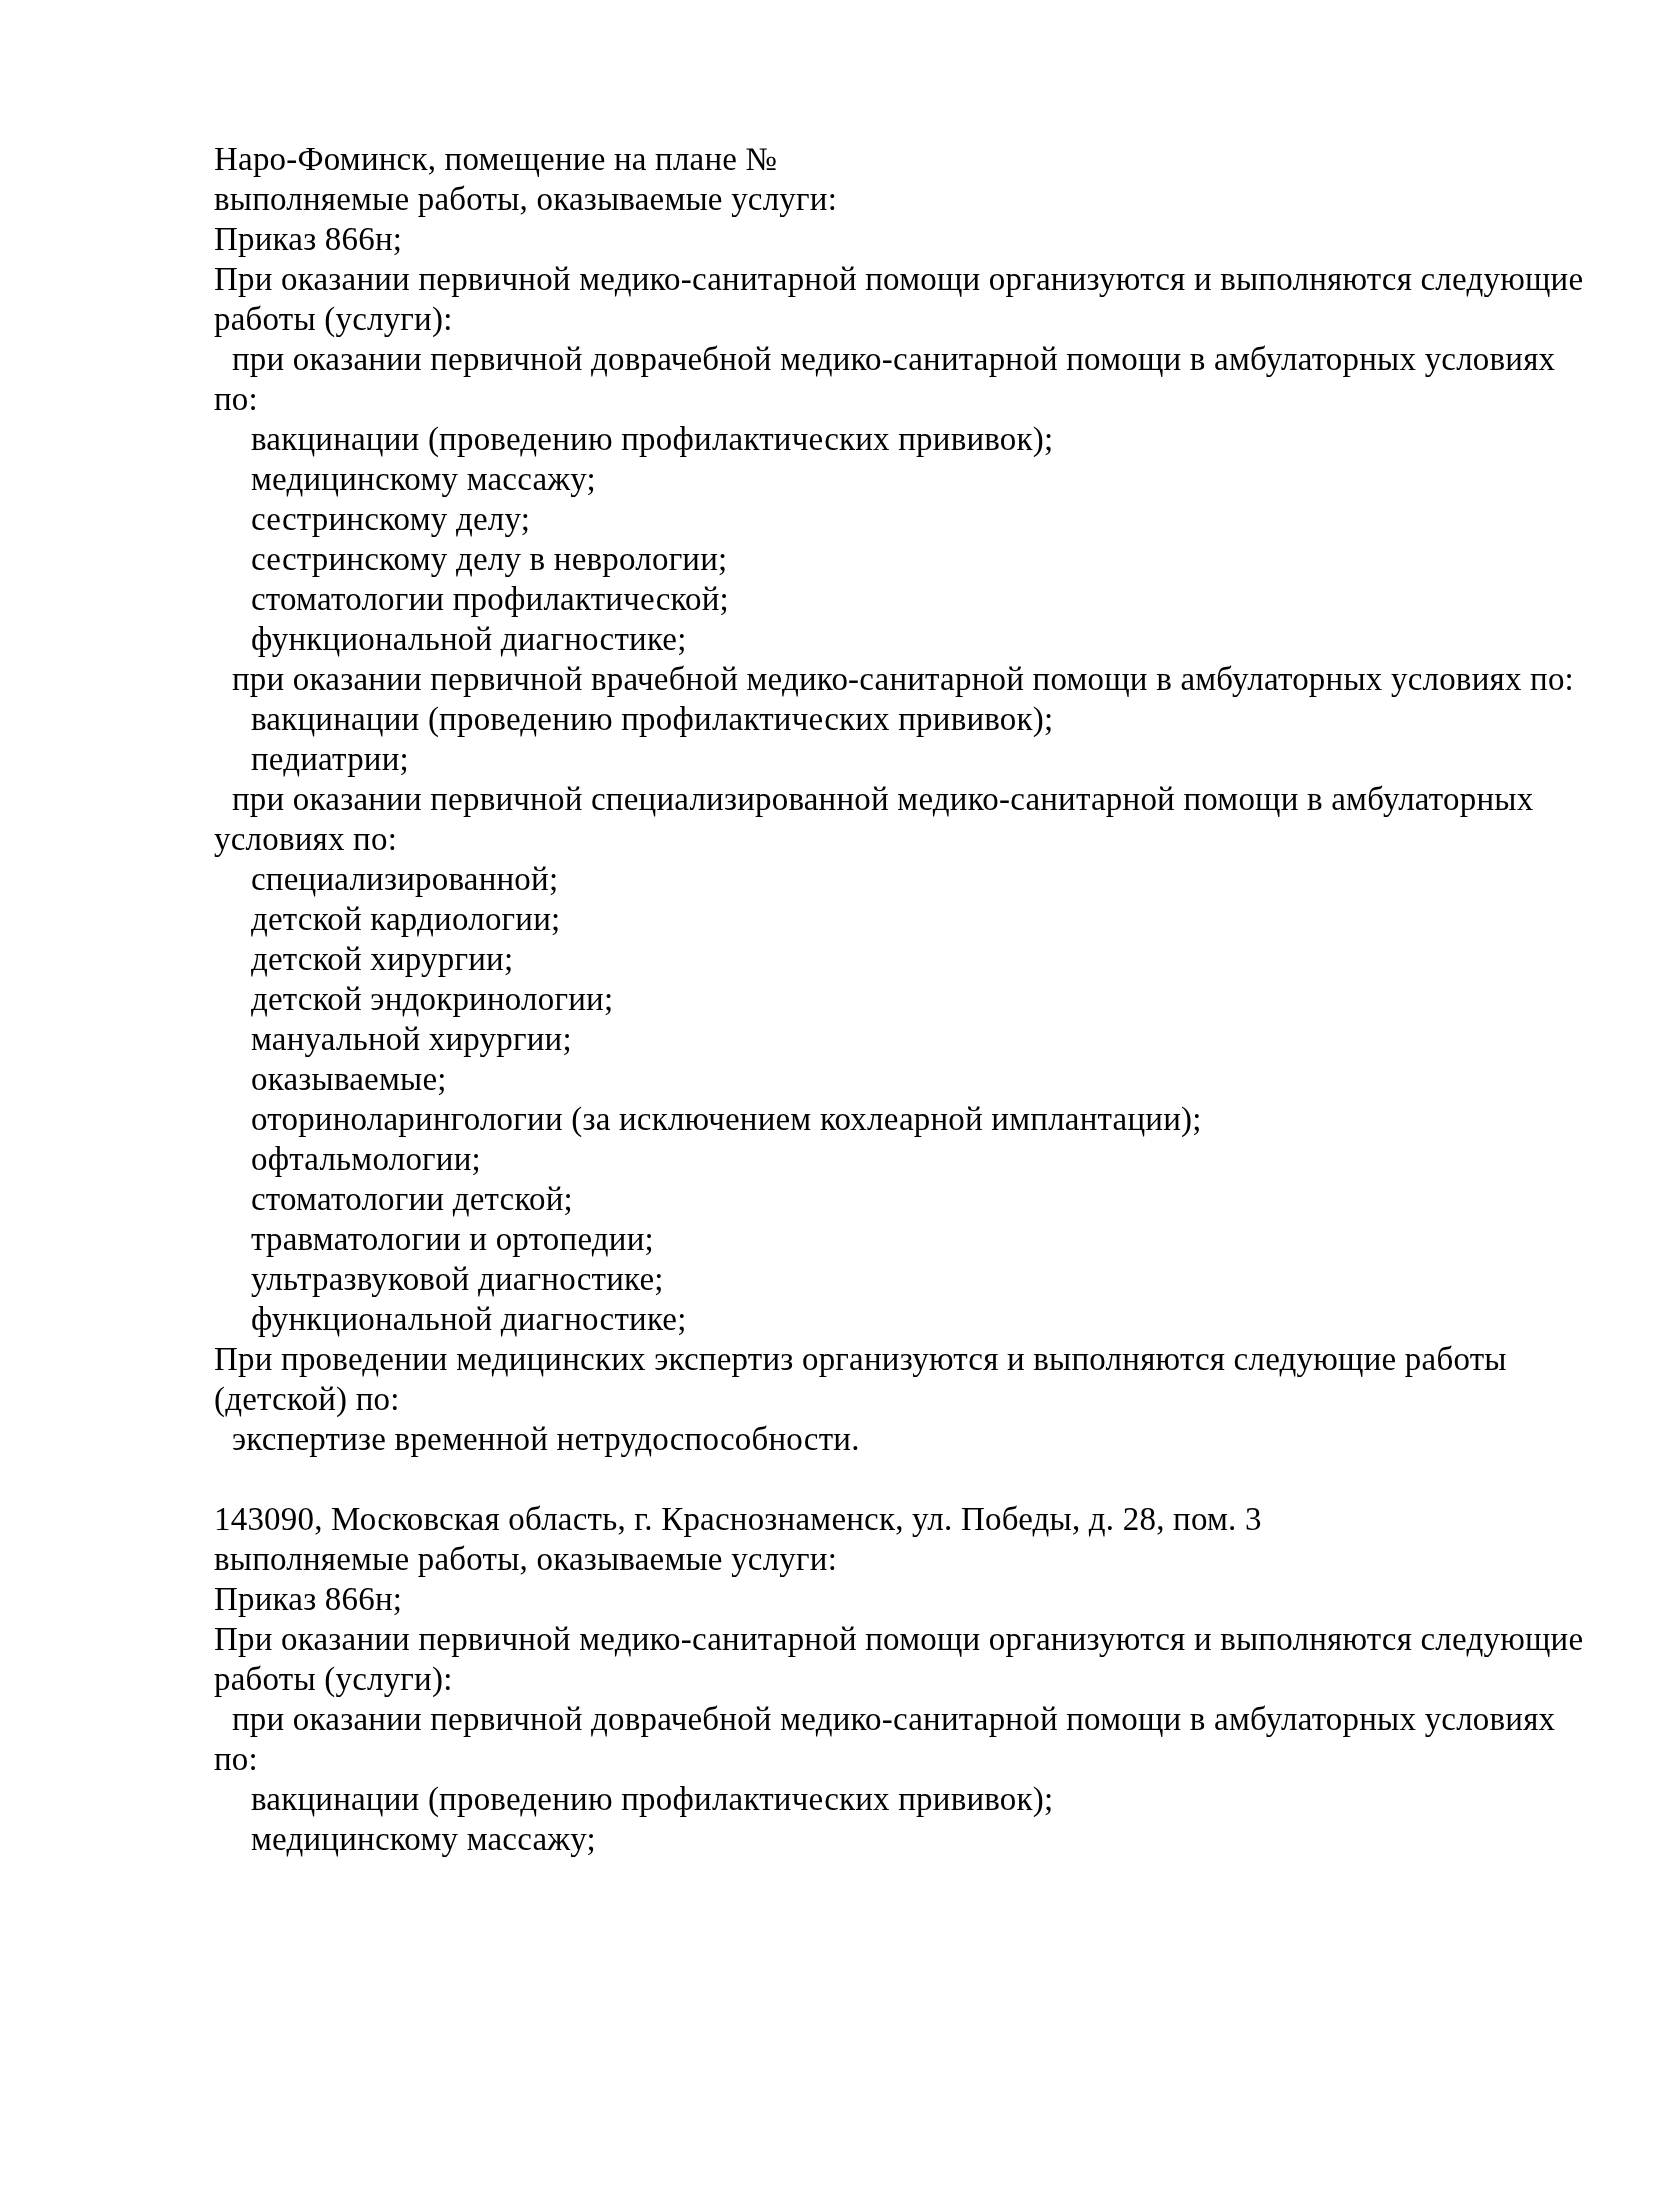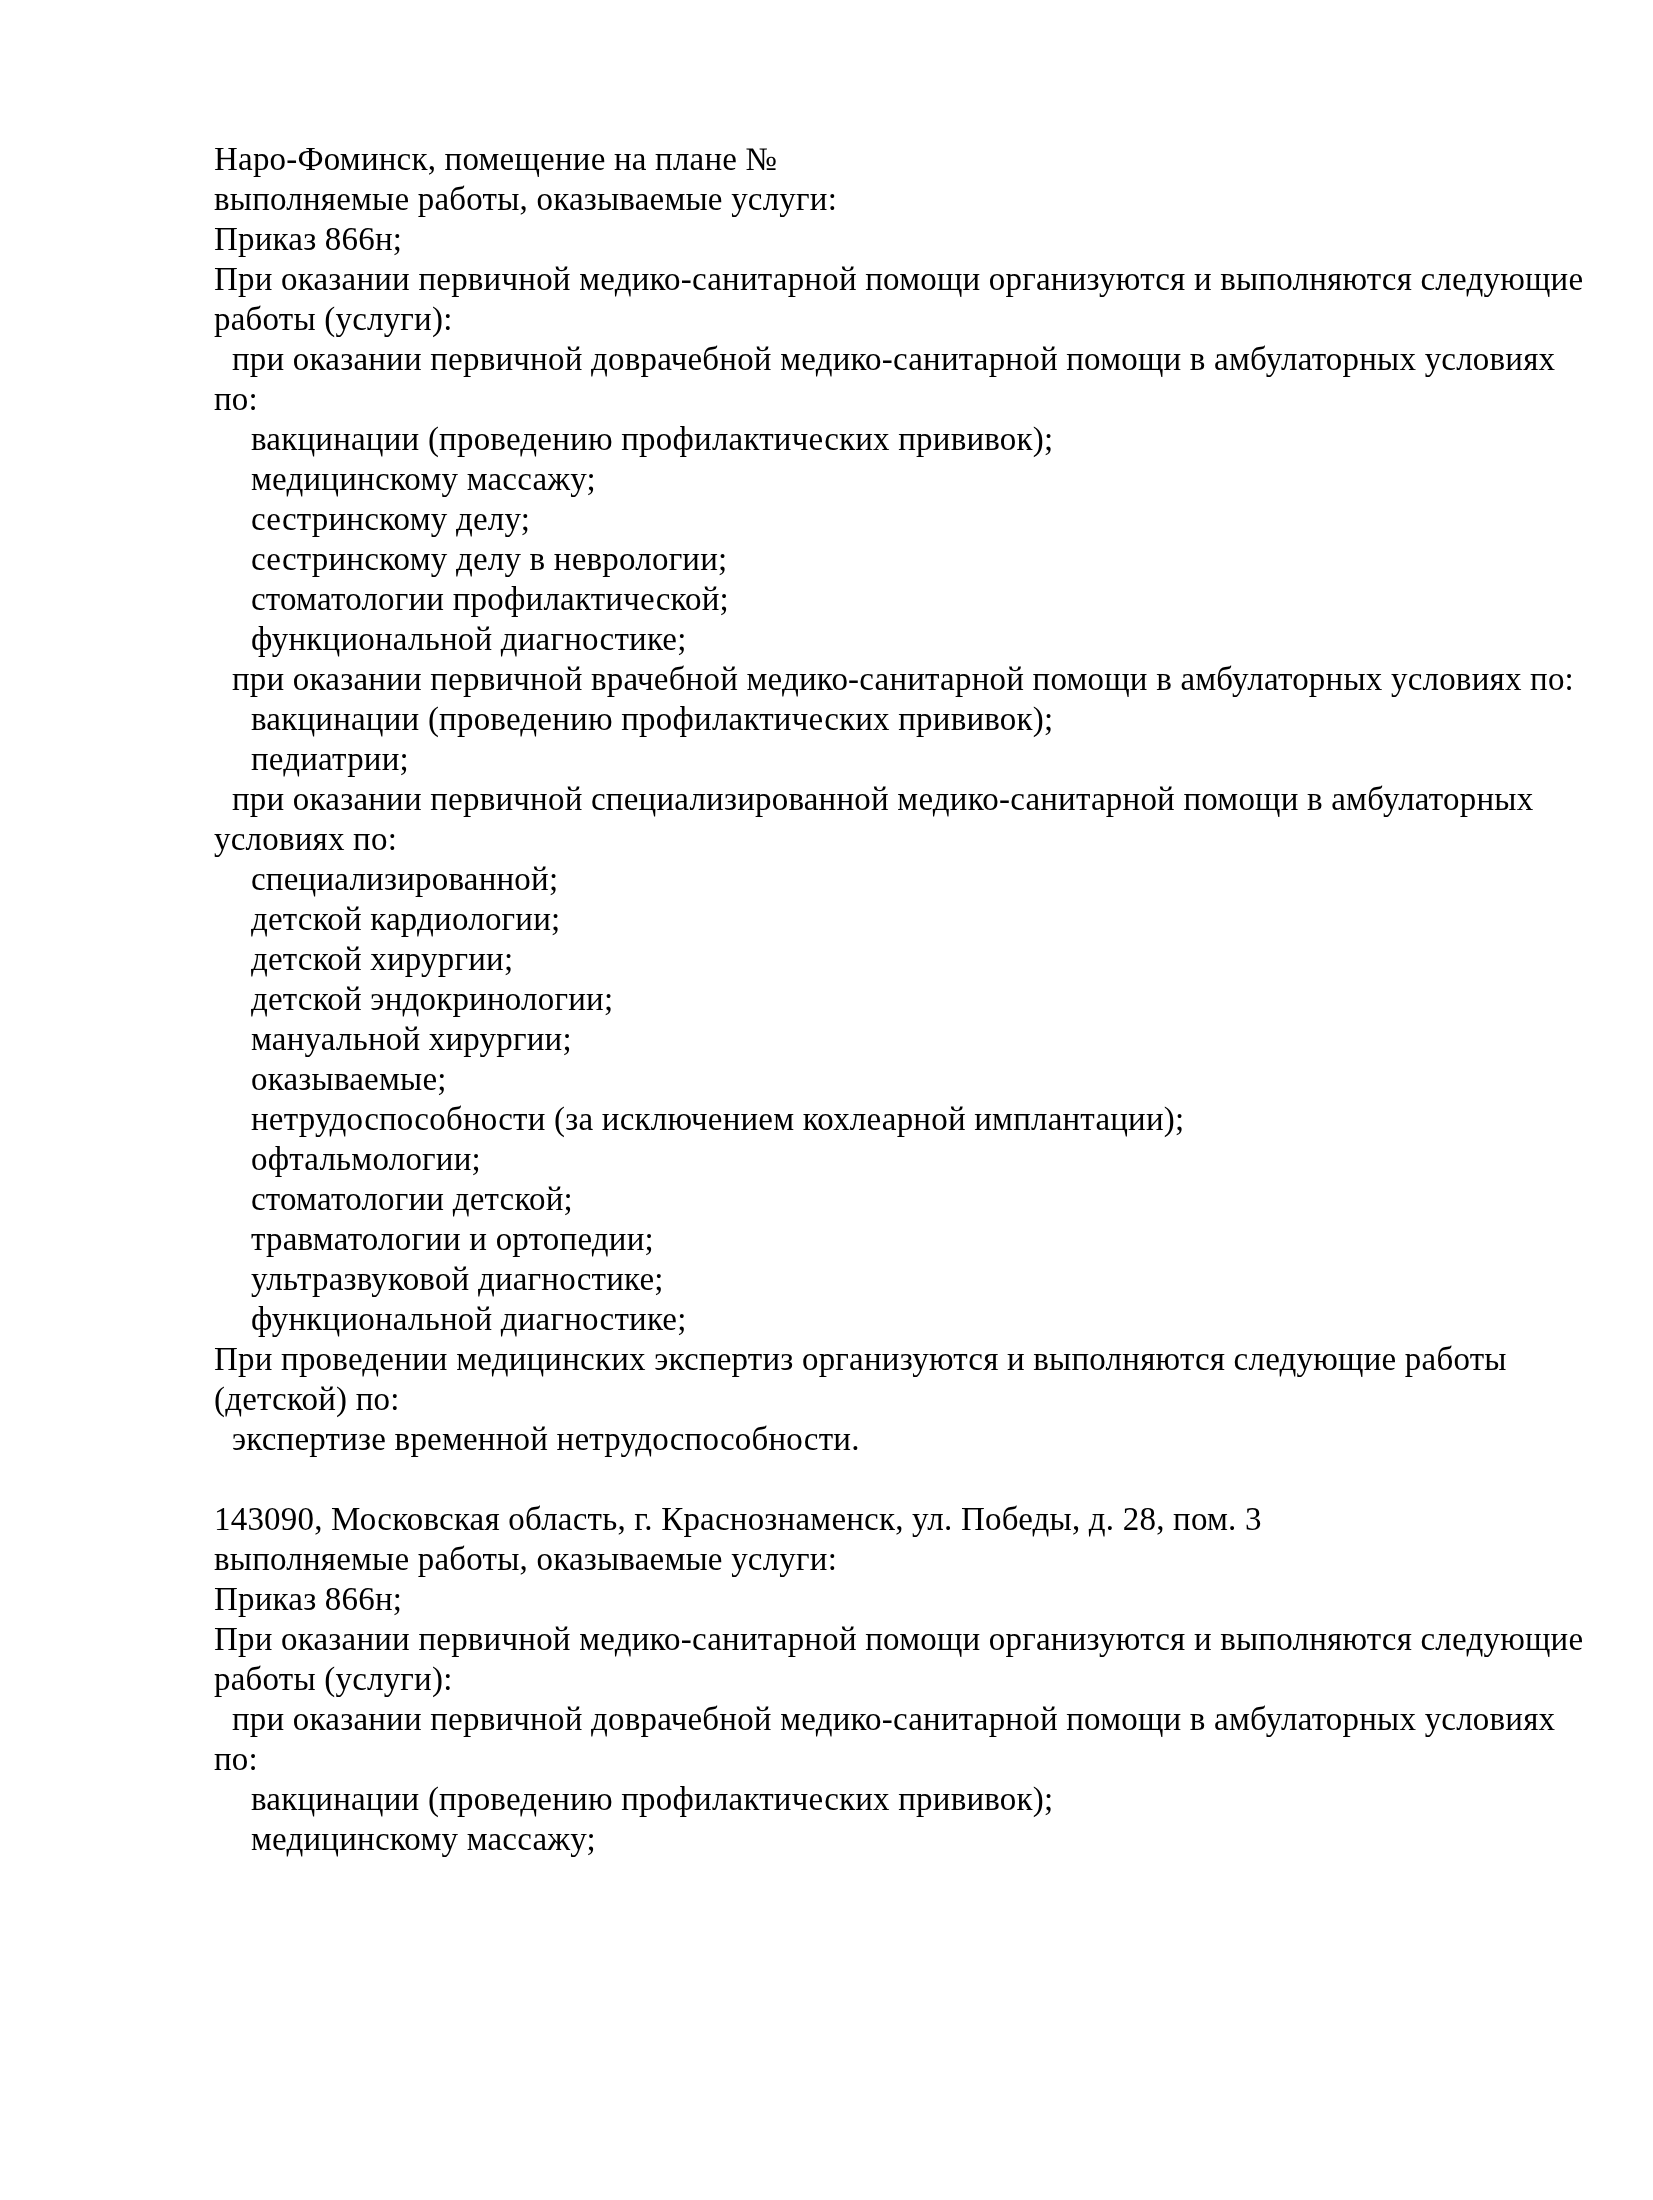--- a/index.html
+++ b/index.html
@@ -56,21 +56,21 @@
       <div class="line indent-2">вакцинации (проведению профилактических прививок);</div>
       <div class="line indent-2">педиатрии;</div>
       <div class="line indent-1">при оказании первичной специализированной медико-санитарной помощи в амбулаторных</div>
       <div class="line indent-0">условиях по:</div>
       <div class="line indent-2">специализированной;</div>
       <div class="line indent-2">детской кардиологии;</div>
       <div class="line indent-2">детской хирургии;</div>
       <div class="line indent-2">детской эндокринологии;</div>
       <div class="line indent-2">мануальной хирургии;</div>
       <div class="line indent-2">оказываемые;</div>
-      <div class="line indent-2">нетрудоспособности (за исключением кохлеарной имплантации);</div>
+      <div class="line indent-2">оториноларингологии (за исключением кохлеарной имплантации);</div>
       <div class="line indent-2">офтальмологии;</div>
       <div class="line indent-2">стоматологии детской;</div>
       <div class="line indent-2">травматологии и ортопедии;</div>
       <div class="line indent-2">ультразвуковой диагностике;</div>
       <div class="line indent-2">функциональной диагностике;</div>
       <div class="line indent-0">При проведении медицинских экспертиз организуются и выполняются следующие работы</div>
       <div class="line indent-0">(детской) по:</div>
       <div class="line indent-1">экспертизе временной нетрудоспособности.</div>
       <div class="line indent-0"></div>
       <div class="line indent-0">143090, Московская область, г. Краснознаменск, ул. Победы, д. 28, пом. 3</div>

